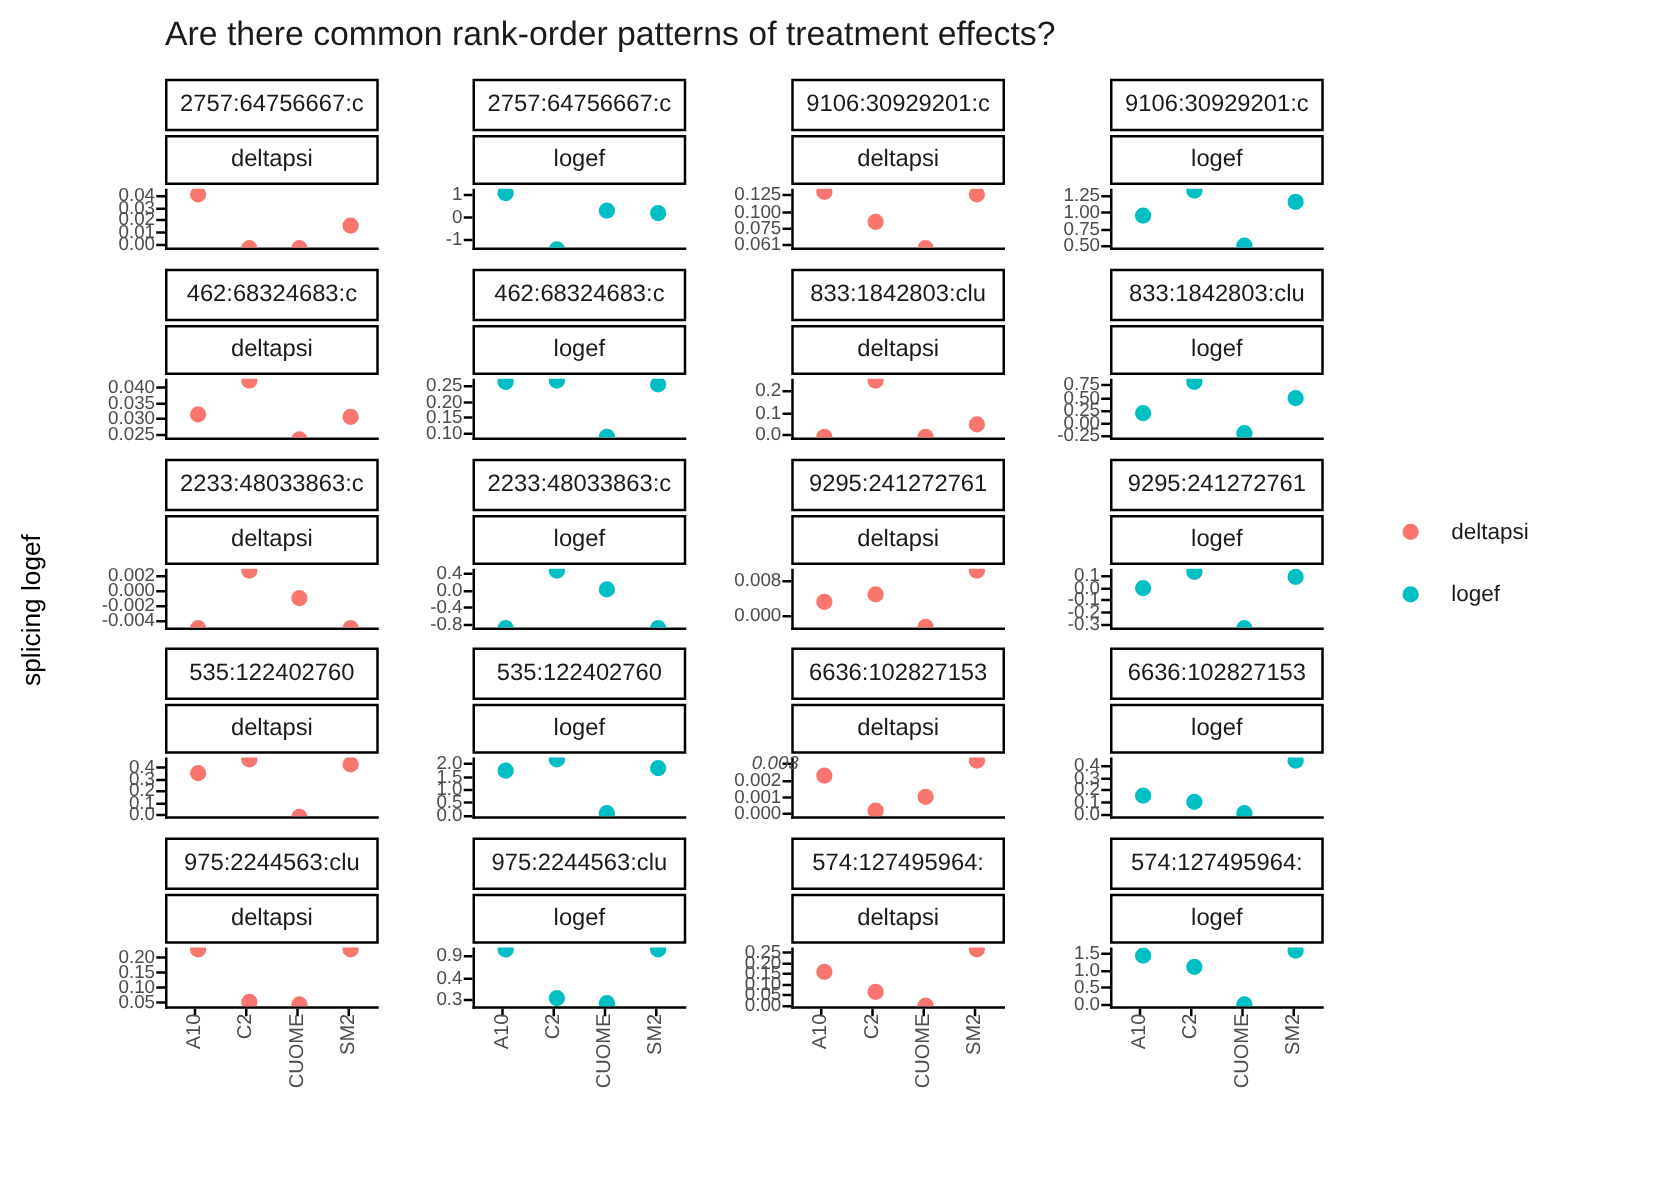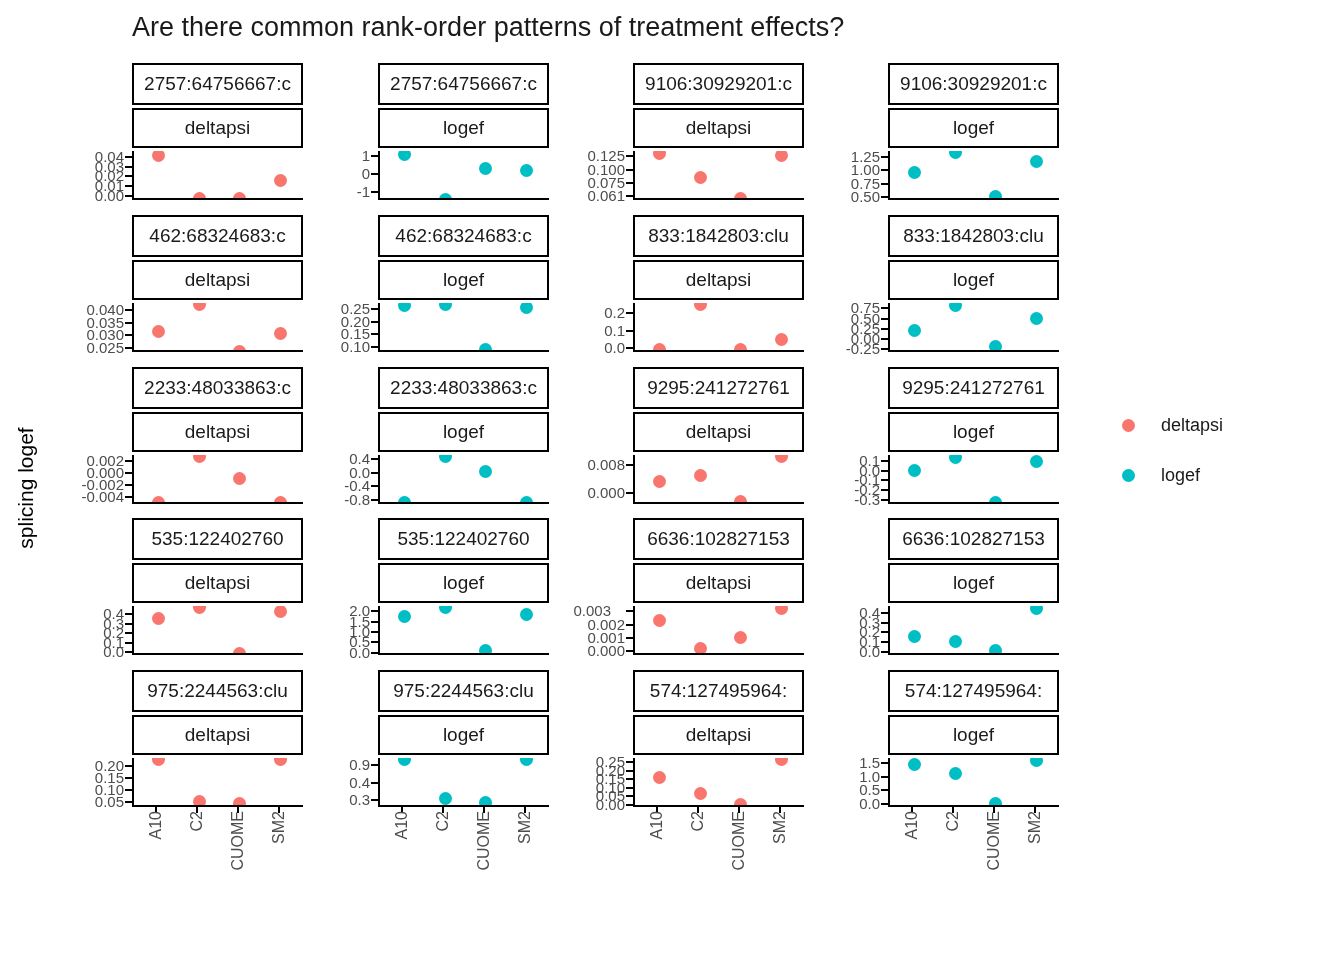--- a/index.html
+++ b/index.html
@@ -280,21 +280,21 @@
         <div class="point" style="left: 99.349px; top: 25.2838px; background-color: rgb(248, 118, 109);"></div>
         <div class="point" style="left: 140.047px; top: -3.85135px; background-color: rgb(248, 118, 109);"></div>
       </div>
       <div class="ytick-mark" style="left: 626px; top: 650.027px; width: 7px; height: 2px;"></div>
       <div class="ytick-label" style="left: 521px; top: 643.027px;">0.000</div>
       <div class="ytick-mark" style="left: 626px; top: 636.784px; width: 7px; height: 2px;"></div>
       <div class="ytick-label" style="left: 521px; top: 629.784px;">0.001</div>
       <div class="ytick-mark" style="left: 626px; top: 623.541px; width: 7px; height: 2px;"></div>
       <div class="ytick-label" style="left: 521px; top: 616.541px;">0.002</div>
       <div class="ytick-mark" style="left: 626px; top: 610.297px; width: 7px; height: 2px;"></div>
-      <div class="ytick-label" style="left: 507px; top: 603.297px;">0.003</div>
+      <div class="ytick-label" style="left: 535px; top: 603.297px; font-style: italic;">0.003</div>
       <div class="strip" style="left: 888px; top: 518px; width: 171px; height: 42px;">6636:102827153</div>
       <div class="strip" style="left: 888px; top: 563px; width: 171px; height: 40px;">logef</div>
       <div class="panel" style="left: 888px; top: 606px; width: 171px; height: 49px;">
         <div class="point" style="left: 17.953px; top: 23.88px; background-color: rgb(0, 191, 196);"></div>
         <div class="point" style="left: 58.651px; top: 28.78px; background-color: rgb(0, 191, 196);"></div>
         <div class="point" style="left: 99.349px; top: 37.6px; background-color: rgb(0, 191, 196);"></div>
         <div class="point" style="left: 140.047px; top: -3.56px; background-color: rgb(0, 191, 196);"></div>
       </div>
       <div class="ytick-mark" style="left: 881px; top: 651.06px; width: 7px; height: 2px;"></div>
       <div class="ytick-label" style="left: 776px; top: 644.06px;">0.0</div>

